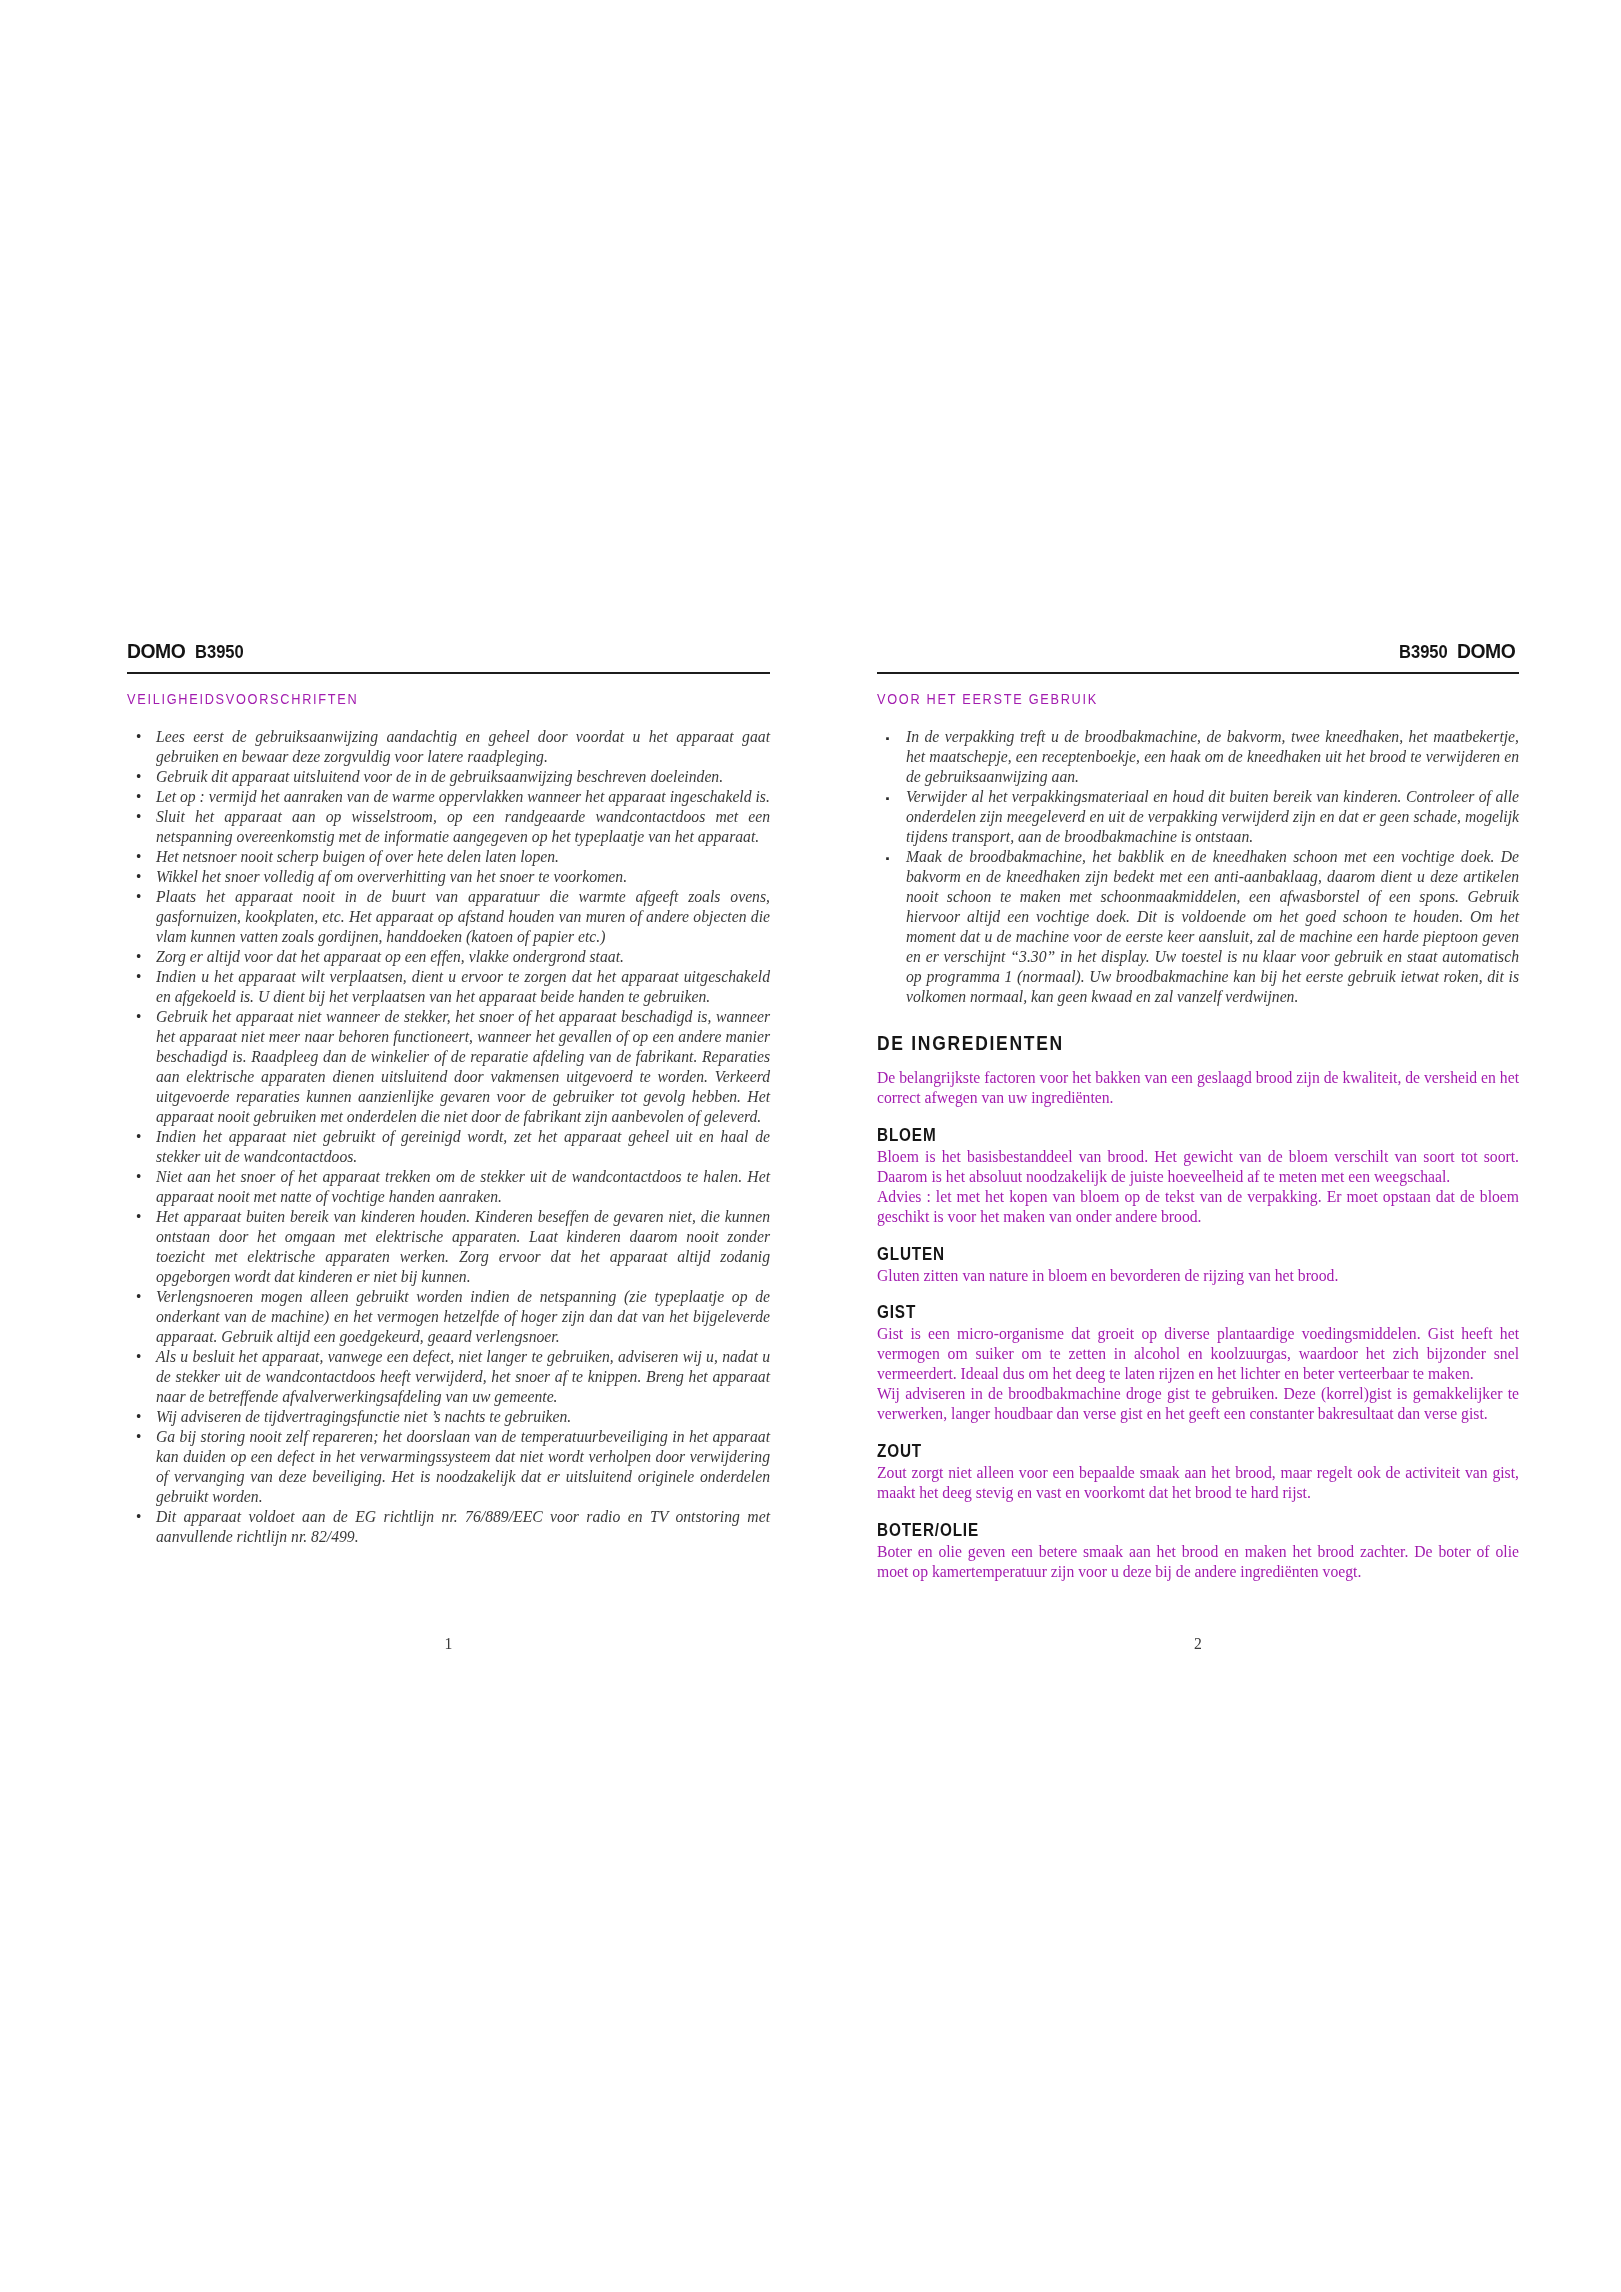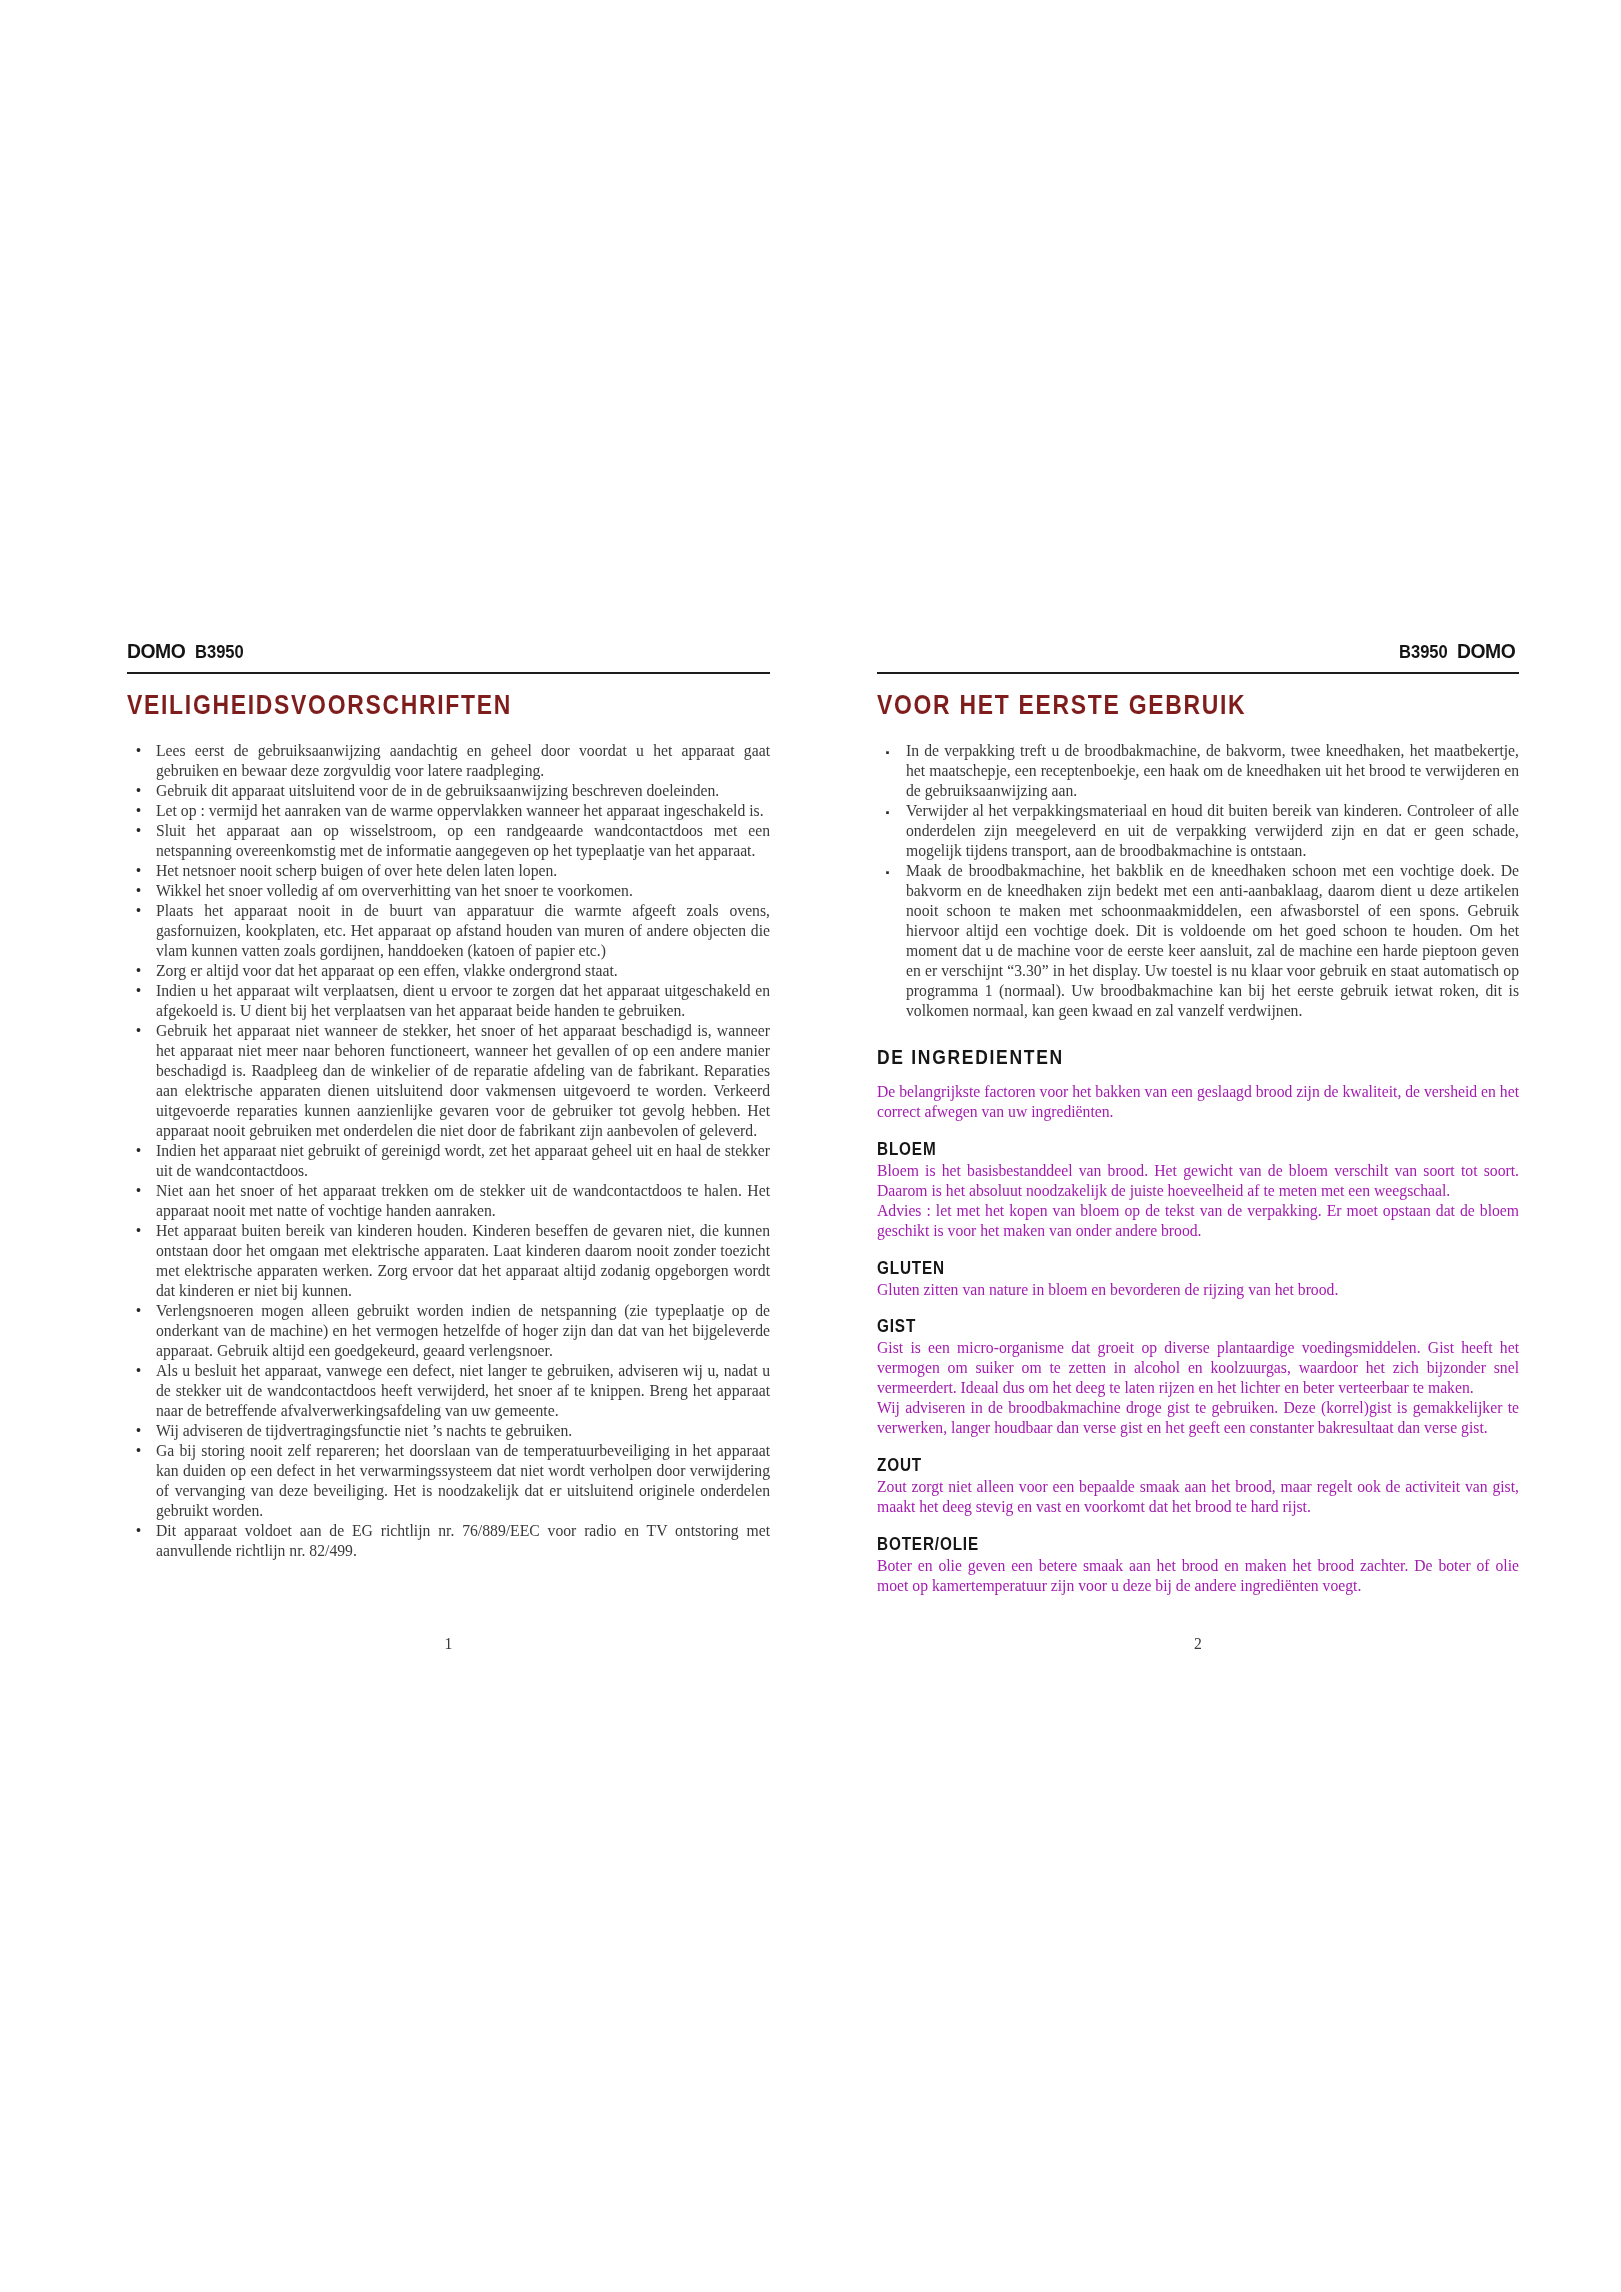--- a/index.html
+++ b/index.html
@@ -42,38 +42,39 @@
     font-size: 17.6px;
     color: #141414;
     display: inline-block;
     transform: scaleX(0.94);
     transform-origin: left center;
   }
 
   .page-title {
     margin: 16.7px 0 0 0;
     font-family: "Liberation Sans", sans-serif;
-    font-weight: 700;
-    font-size: 27px;
+    font-weight: 400;
+    font-size: 15px;
     letter-spacing: 2px;
-    color: #7f1d1d;
+    color: #a21caf;
     white-space: nowrap;
   }
   .page-title .squeeze,
   .major-heading .squeeze,
   .sub-heading .squeeze {
     display: inline-block;
     transform: scaleX(0.85);
     transform-origin: left center;
   }
 
   ul.bullets {
     list-style: none;
     margin: 19.6px 0 0 0;
     padding: 0;
+    font-style: italic;
   }
   ul.bullets li {
     position: relative;
     padding-left: 29px;
     text-align: justify;
     font-size: 15.7px;
     line-height: 20px;
     color: #3a3a3a;
   }
   ul.bullets li::before {

